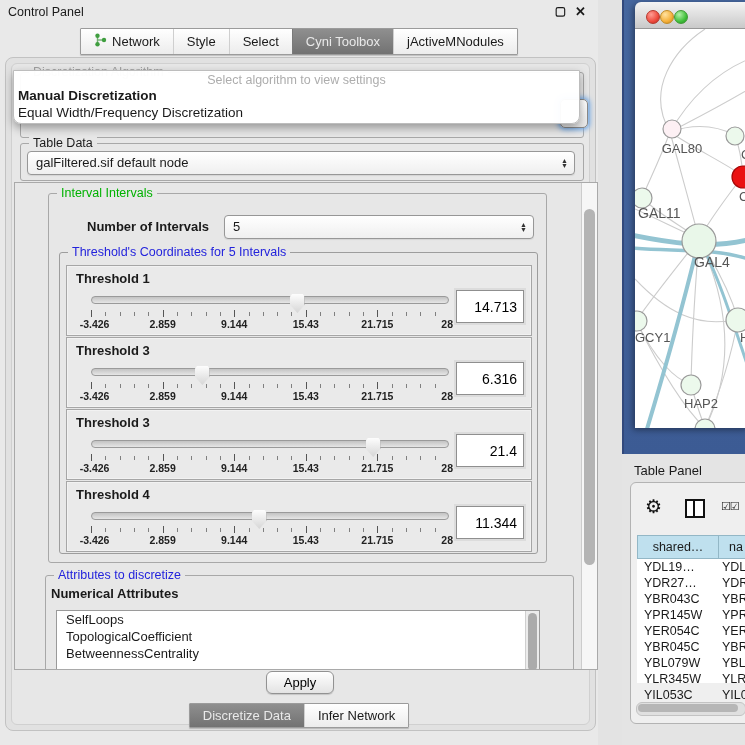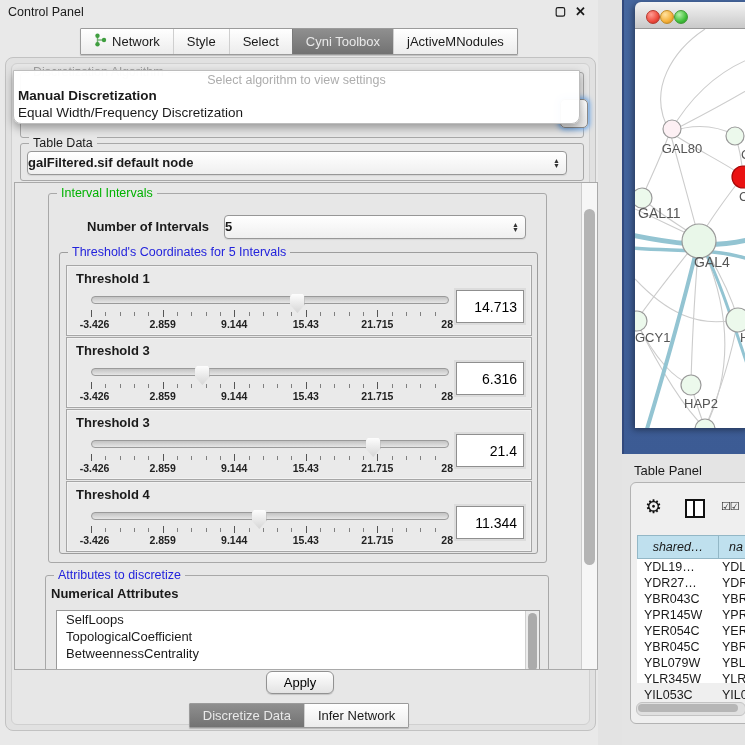--- a/index.html
+++ b/index.html
@@ -23,21 +23,21 @@
   #outer-panel{position:absolute;left:5px;top:57px;width:589px;height:672px;background:#e1e1e1;
        border:1px solid #c2c2c2;border-radius:8px;}
   #inner-panel{position:absolute;left:11px;top:63px;width:577px;height:660px;background:#e7e7e7;
        border:1px solid #d0d0d0;border-radius:6px;}
   .group{position:absolute;border:1px solid #a8a8a8;border-radius:3px;}
   .group-title{position:absolute;top:-8px;left:8px;background:#e7e7e7;padding:0 4px;font-size:12.5px;}
   .t-gray{color:#9f9f9f;}
   .t-green{color:#00b200;}
   .t-blue{color:#2323dc;}
   .combo{position:absolute;background:linear-gradient(#ffffff,#efefef);border:1px solid #979797;
-       border-radius:4px;font-size:13px;line-height:21px;box-shadow:0 1px 1px rgba(0,0,0,.08);font-weight:bold;}
+       border-radius:4px;font-size:13px;line-height:21px;padding-left:8px;box-shadow:0 1px 1px rgba(0,0,0,.08);}
   .combo .arrows{position:absolute;right:6px;top:0;height:100%;display:flex;flex-direction:column;
        justify-content:center;font-size:7px;line-height:5px;color:#333;}
   
   #algo-stepper{position:absolute;left:560px;top:99px;width:26px;height:27px;border:1px solid #8a8a8a;
        border-radius:5px;background:linear-gradient(#fff,#e8e8e8);
        box-shadow:0 0 5px 2px #74aae6;z-index:4;}
   #algo-popup{position:absolute;left:13px;top:70px;width:565px;height:52px;background:rgba(255,255,255,.97);
        border:1px solid #bdbdbd;border-radius:0 0 8px 8px;box-shadow:0 4px 10px rgba(0,0,0,.35);z-index:5;}
   #algo-placeholder{font-size:12.5px;color:#adadad;text-align:center;padding-top:2px;}
   .algo-opt{font-size:13.5px;padding:1px 4px;}
@@ -93,21 +93,21 @@
   #table-panel-area{position:absolute;left:622px;top:454px;width:123px;height:291px;background:#e4e4e4;}
   #tp-title{position:absolute;left:12px;top:9px;font-size:13px;}
   #tp-container{position:absolute;left:8px;top:28px;width:115px;height:240px;background:#efefef;
        border:1px solid #b3b3b3;border-radius:6px 0 0 6px;overflow:hidden;}
   #tp-toolbar{position:absolute;left:0;top:0;width:100%;height:52px;}
   #gear{position:absolute;left:14px;top:12px;font-size:19px;color:#111;}
   #split-ico{position:absolute;left:54px;top:16px;width:16px;height:15px;border:2px solid #111;background:#fff;}
   #split-ico::after{content:"";position:absolute;left:6px;top:0;width:2px;height:15px;background:#111;}
   #checks{position:absolute;left:90px;top:17px;font-size:11px;letter-spacing:-1px;color:#111;}
   #tp-table{position:absolute;left:6px;top:52px;right:0;height:148px;background:#fff;font-size:12.5px;}
-  .tp-header{display:flex;height:22px;line-height:22px;background:#bfe0ee;border:1px solid #93b7c6;border-right:none;font-style:italic;}
+  .tp-header{display:flex;height:22px;line-height:22px;background:#bfe0ee;border:1px solid #93b7c6;border-right:none;}
   .tp-header .c1{width:80px;text-align:center;border-right:1px solid #93b7c6;}
   .tp-header .c2{flex:1;padding-left:10px;}
   .tp-row{display:flex;height:16px;line-height:16px;white-space:nowrap;}
   .tp-row .c1{width:81px;padding-left:7px;box-sizing:border-box;overflow:hidden;}
   .tp-row .c2{flex:1;padding-left:4px;overflow:hidden;}
   #hscroll{position:absolute;left:5px;top:219px;width:108px;height:12px;background:#e0e0e0;
        border:1px solid #c3c3c3;border-radius:6px;}
   #hscroll .thumb{position:absolute;left:1px;top:1px;height:8px;width:100px;background:#b6b6b6;border-radius:5px;}
   svg text{font-family:"Liberation Sans",sans-serif;}
 </style>
@@ -267,21 +267,21 @@
               <span style="left:60%;">15.43</span>
               <span style="left:80%;">21.715</span>
               <span style="left:99.5%;">28</span>
             </div>
           </div>
           <input class="val-box" value="11.344" style="">
         </div>
       </div>
     </div>
 
-    <div class="group" style="left:30px;top:392px;width:502px;height:130px;">
+    <div class="group" style="left:30px;top:392px;width:502px;height:130px;padding-left:25px;">
       <span class="group-title t-blue">Attributes to discretize</span>
       <span class="bold-label" style="position:absolute;left:5px;top:10px;">Numerical Attributes</span>
       <div id="attr-list">
         <div class="item">SelfLoops</div>
         <div class="item">TopologicalCoefficient</div>
         <div class="item">BetweennessCentrality</div>
         <div id="attr-scroll">
             <div class="thumb"></div>
           </div>
       </div>

